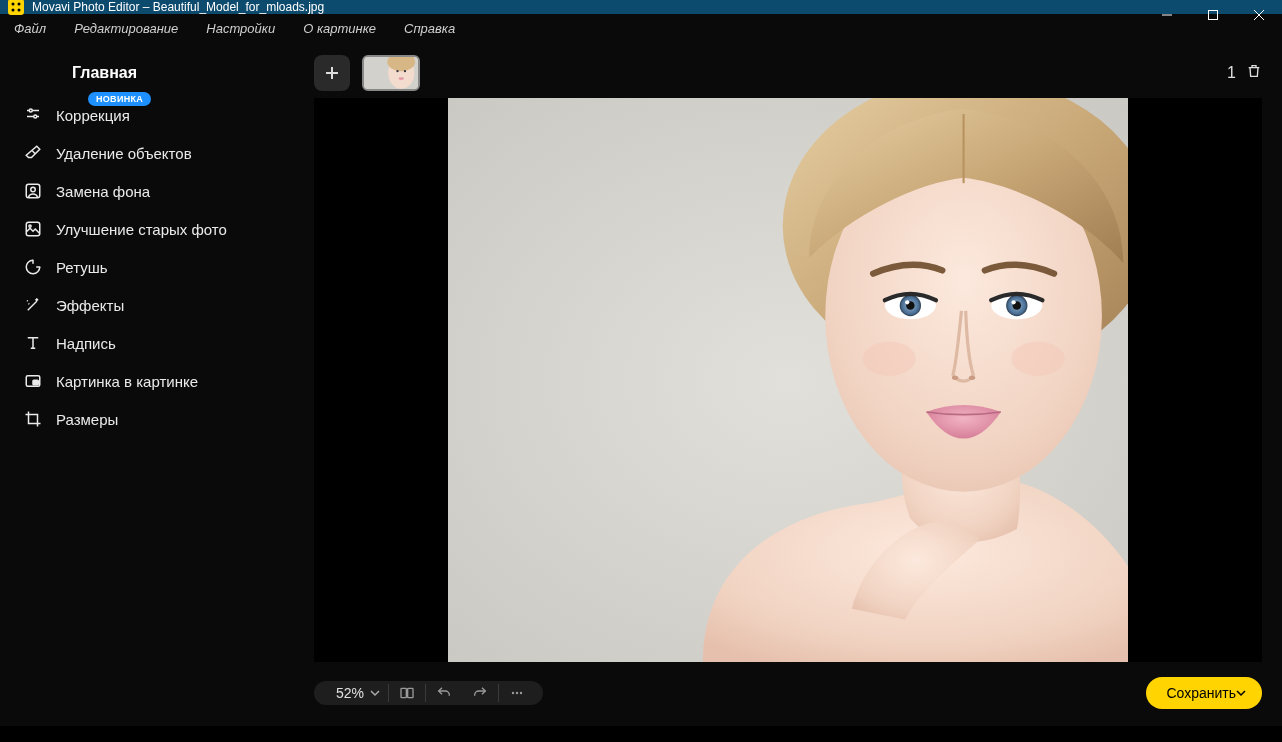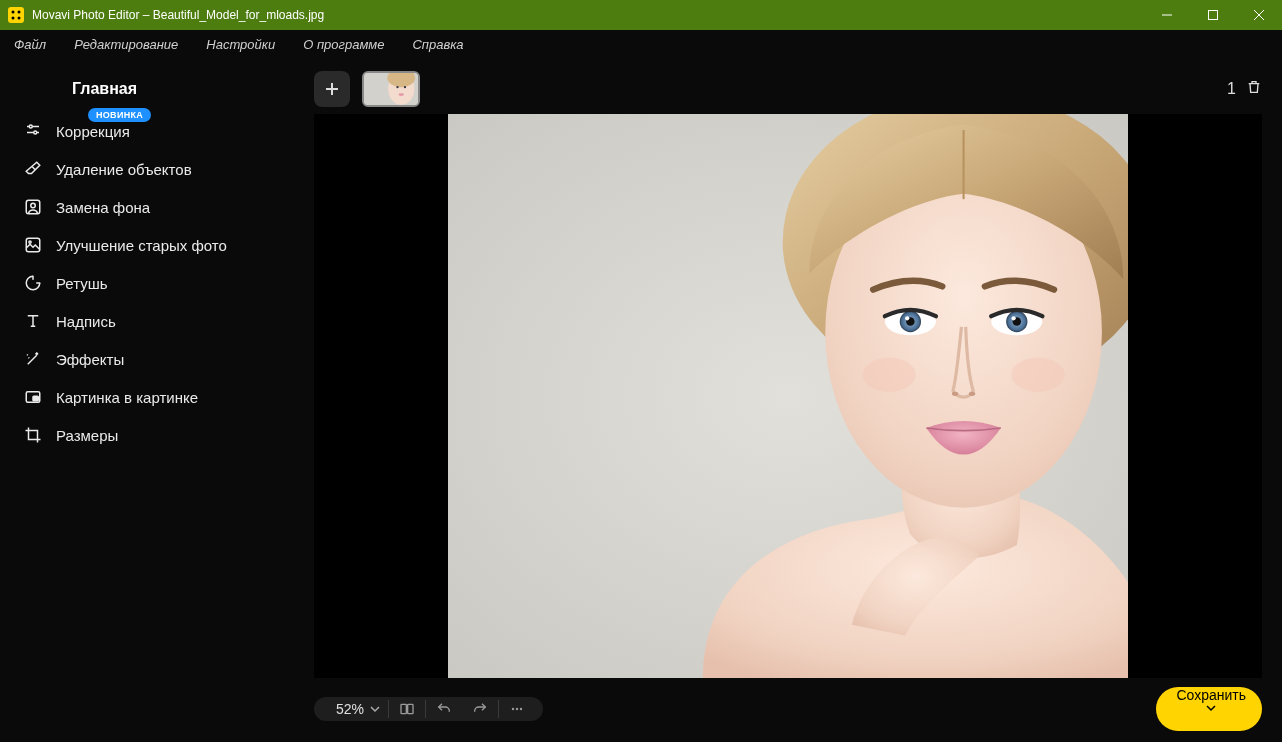--- a/index.html
+++ b/index.html
@@ -1,22 +1,22 @@
 <!DOCTYPE html>
 <html><head>
 <meta charset="utf-8">
 <style>
   * { box-sizing: border-box; margin: 0; padding: 0; }
   html, body { width: 1282px; height: 742px; overflow: hidden; font-family: "Segoe UI", Arial, sans-serif; }
   body { background: #000; color: #fff; }
 
   
   .titlebar {
-    height: 30px;
-    background: #4d7c0f;
+    height: 14px;
+    background: #0c4a6e;
     display: flex;
     align-items: center;
     padding: 0 0 0 8px;
     position: relative;
   }
   .titlebar .app-icon {
     width: 16px; height: 16px;
     background: #ffd400;
     border-radius: 3px;
     display: inline-flex;
@@ -181,23 +181,23 @@
     width: 1px; height: 18px;
     background: #3a3a3a;
   }
   .save-btn {
     margin-left: auto;
     background: #ffd400;
     color: #000;
     font-size: 14px;
     font-weight: 500;
     border-radius: 22px;
-    height: 44px;
+    height: 32px;
     padding: 0 16px 0 20px;
-    display: flex; align-items: center;  flex-direction: column;
+    display: flex; align-items: center; 
   }
 </style>
 </head>
 <body>
 
 <div class="titlebar">
   <span class="app-icon">
     <svg viewBox="0 0 10 10">
         <circle cx="2" cy="2" r="1.5" fill="#000"></circle>
         <circle cx="8" cy="2" r="1.5" fill="#000"></circle>
@@ -223,21 +223,21 @@
           <line x1="10" y1="0" x2="0" y2="10" stroke="#fff" stroke-width="1"></line>
         </svg>
     </div>
   </div>
 </div>
 
 <div class="menubar">
   <span class="menu-item">Файл</span>
   <span class="menu-item">Редактирование</span>
   <span class="menu-item">Настройки</span>
-  <span class="menu-item">О программе</span>
+  <span class="menu-item">О картинке</span>
   <span class="menu-item">Справка</span>
 </div>
 
 <div class="content">
 
   <div class="sidebar">
     <div class="side-home">
       <span class="si-icon">
         <svg viewBox="0 0 24 24" fill="none" stroke="currentColor" stroke-width="2">
             <path d="M3 11l9-8 9 8v10a2 2 0 0 1-2 2h-4v-7h-6v7H5a2 2 0 0 1-2-2z"></path>
@@ -297,36 +297,36 @@
             <path d="M12 3a9 9 0 1 0 9 9"></path>
             <path d="M12 3v4M21 12h-4" stroke-linecap="round"></path>
           </svg>
       </span>
       <span>Ретушь</span>
     </div>
 
     <div class="side-item">
       <span class="si-icon">
         <svg viewBox="0 0 24 24" fill="none" stroke="currentColor" stroke-width="2">
+            <path d="M5 19L17 7"></path>
+            <path d="M17 3v4M15 5h4M6 10l1 1M4 6l1 1"></path>
+          </svg>
+      </span>
+      <span>Эффекты</span>
+    </div>
+
+    <div class="side-item">
+      <span class="si-icon">
+        <svg viewBox="0 0 24 24" fill="none" stroke="currentColor" stroke-width="2">
             <line x1="5" y1="5" x2="19" y2="5"></line>
             <line x1="12" y1="5" x2="12" y2="19"></line>
             <line x1="9" y1="19" x2="15" y2="19"></line>
           </svg>
       </span>
       <span>Надпись</span>
-    </div>
-
-    <div class="side-item">
-      <span class="si-icon">
-        <svg viewBox="0 0 24 24" fill="none" stroke="currentColor" stroke-width="2">
-            <path d="M5 19L17 7"></path>
-            <path d="M17 3v4M15 5h4M6 10l1 1M4 6l1 1"></path>
-          </svg>
-      </span>
-      <span>Эффекты</span>
     </div>
 
     <div class="side-item">
       <span class="si-icon">
         <svg viewBox="0 0 24 24" fill="none" stroke="currentColor" stroke-width="2">
             <rect x="3" y="5" width="18" height="14" rx="2"></rect>
             <rect x="12" y="11" width="7" height="6" rx="1" fill="currentColor"></rect>
           </svg>
       </span>
       <span>Картинка в картинке</span>

